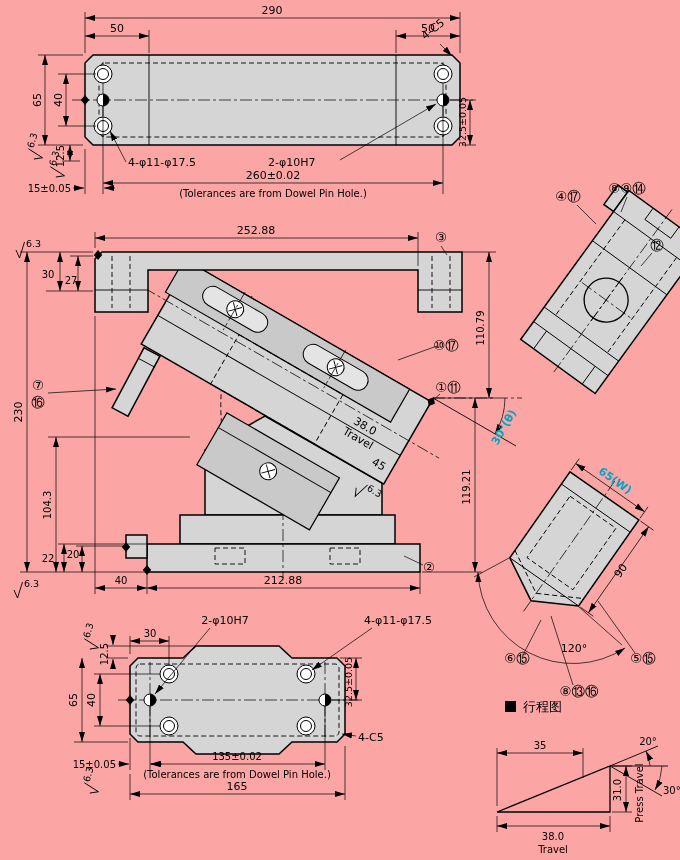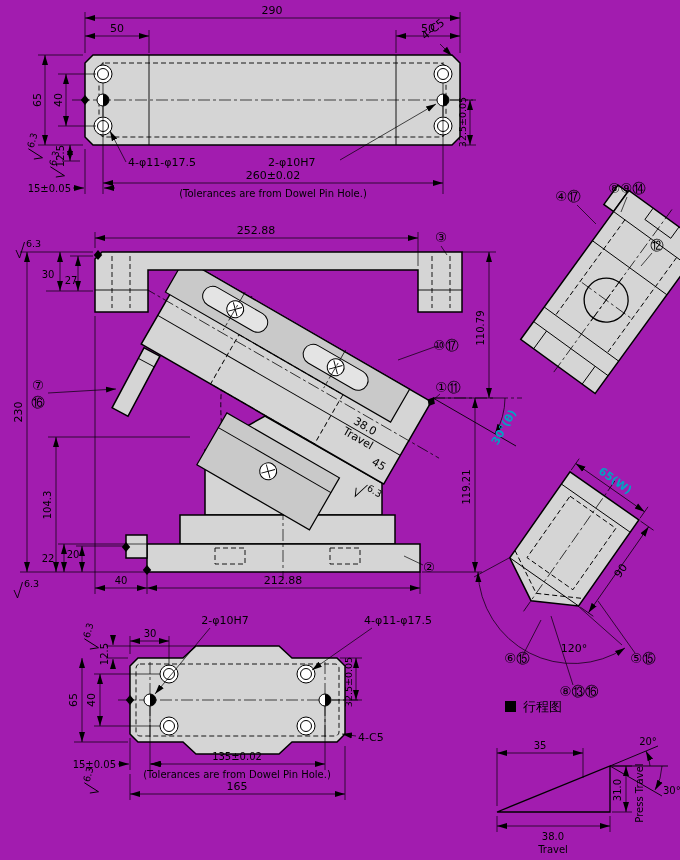--- a/index.html
+++ b/index.html
@@ -1,16 +1,16 @@
 <!DOCTYPE html>
 <html><head>
 <meta charset="utf-8">
 <style>
   html,body{margin:0;padding:0;background:#fff}
-  #canvas{position:relative;width:680px;height:860px;background:#a21caf;font-family:"DejaVu Sans",sans-serif;overflow:hidden}
+  #canvas{position:relative;width:680px;height:860px;background:#fca5a5;font-family:"DejaVu Sans",sans-serif;overflow:hidden}
   svg{position:absolute;left:0;top:0}
   .out{fill:#d5d5d5;stroke:#000;stroke-width:1.5}
   .out2{fill:#c9c9c9;stroke:#000;stroke-width:1.2}
   .lite{fill:#e4e4e4;stroke:#000;stroke-width:1}
   .nofill{fill:none;stroke:#000;stroke-width:1.3}
   .thin{fill:none;stroke:#000;stroke-width:0.9}
   .dim,.ext{fill:none;stroke:#000;stroke-width:0.7}
   .dash{fill:none;stroke:#000;stroke-width:0.9;stroke-dasharray:5 3}
   .cl{fill:none;stroke:#000;stroke-width:0.7;stroke-dasharray:12 3 3 3}
   .hole{fill:#fff;stroke:#000;stroke-width:1}

